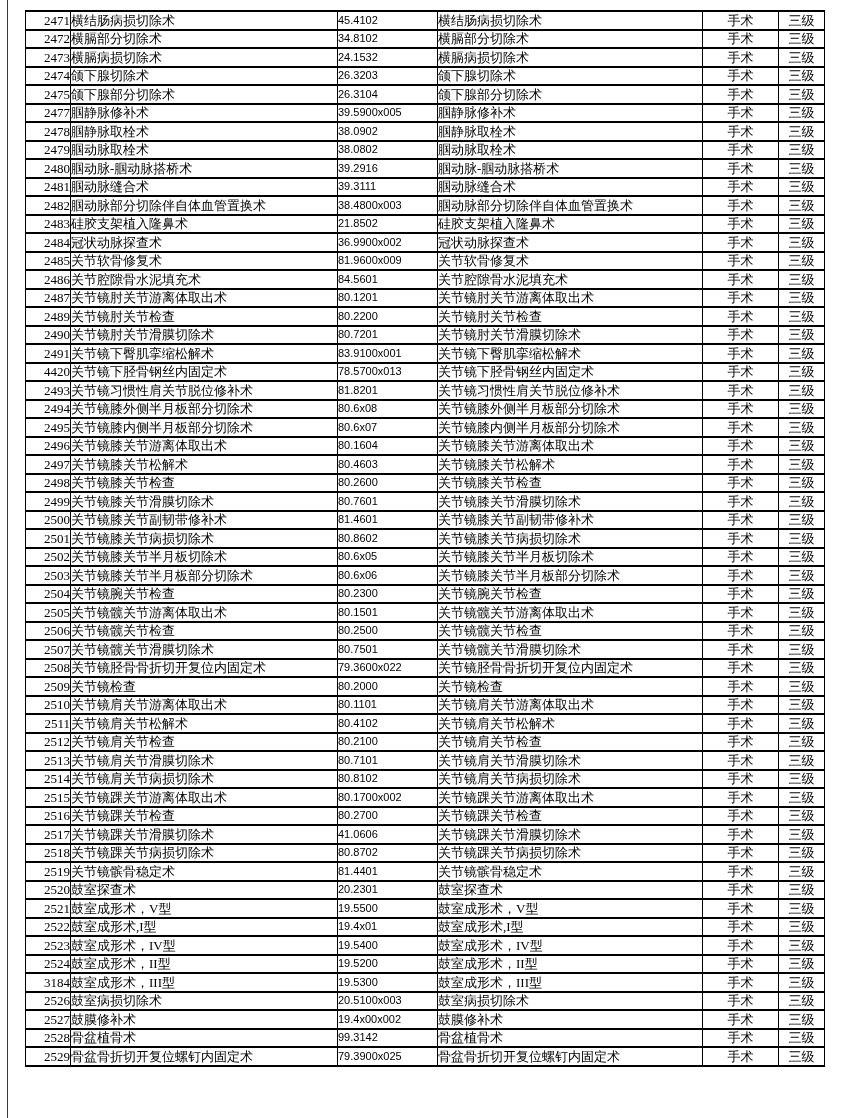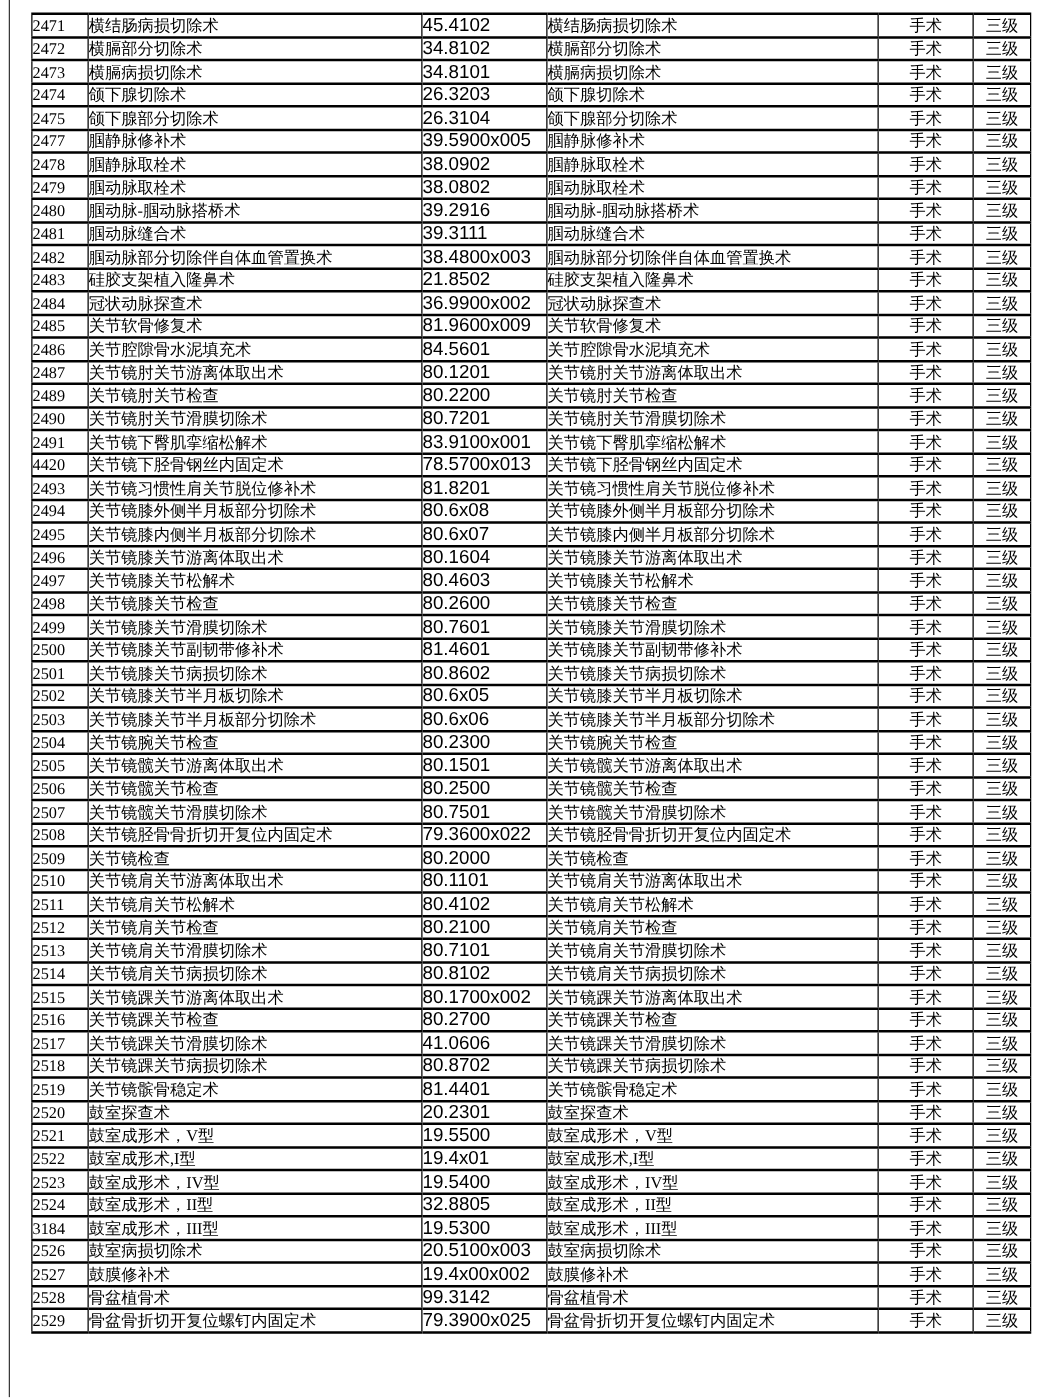--- a/index.html
+++ b/index.html
@@ -37,35 +37,35 @@
     border-right: 1.5px solid #000;
     height: 16.5px;
     padding: 0;
     overflow: hidden;
     white-space: nowrap;
     color: #000;
     vertical-align: middle;
     line-height: 1;
   }
   td.num {
-    text-align: left;
+    text-align: right;
     font-family: "Liberation Serif", "DejaVu Serif", serif;
     font-size: 13px;
   }
   td.name {
     text-align: left;
     padding-left: 4px;
     font-family: "Liberation Serif", "DejaVu Serif", serif;
     font-size: 13px;
   }
   td.code {
     text-align: left;
     padding-left: 2px;
     font-family: "Liberation Sans", "DejaVu Sans", sans-serif;
-    font-size: 15px;
+    font-size: 11px;
   }
   td.center {
     text-align: center;
     font-family: "Liberation Serif", "DejaVu Serif", serif;
     font-size: 13px;
   }
 </style>
 </head>
 <body>
 
@@ -93,21 +93,21 @@
           <td class="num">2472</td>
           <td class="name">横膈部分切除术</td>
           <td class="code">34.8102</td>
           <td class="name">横膈部分切除术</td>
           <td class="center">手术</td>
           <td class="center">三级</td>
         </tr>
         <tr>
           <td class="num">2473</td>
           <td class="name">横膈病损切除术</td>
-          <td class="code">34.8101</td>
+          <td class="code">24.1532</td>
           <td class="name">横膈病损切除术</td>
           <td class="center">手术</td>
           <td class="center">三级</td>
         </tr>
         <tr>
           <td class="num">2474</td>
           <td class="name">颌下腺切除术</td>
           <td class="code">26.3203</td>
           <td class="name">颌下腺切除术</td>
           <td class="center">手术</td>
@@ -485,21 +485,21 @@
           <td class="num">2523</td>
           <td class="name">鼓室成形术，IV型</td>
           <td class="code">19.5400</td>
           <td class="name">鼓室成形术，IV型</td>
           <td class="center">手术</td>
           <td class="center">三级</td>
         </tr>
         <tr>
           <td class="num">2524</td>
           <td class="name">鼓室成形术，II型</td>
-          <td class="code">32.8805</td>
+          <td class="code">19.5200</td>
           <td class="name">鼓室成形术，II型</td>
           <td class="center">手术</td>
           <td class="center">三级</td>
         </tr>
         <tr>
           <td class="num">3184</td>
           <td class="name">鼓室成形术，III型</td>
           <td class="code">19.5300</td>
           <td class="name">鼓室成形术，III型</td>
           <td class="center">手术</td>

